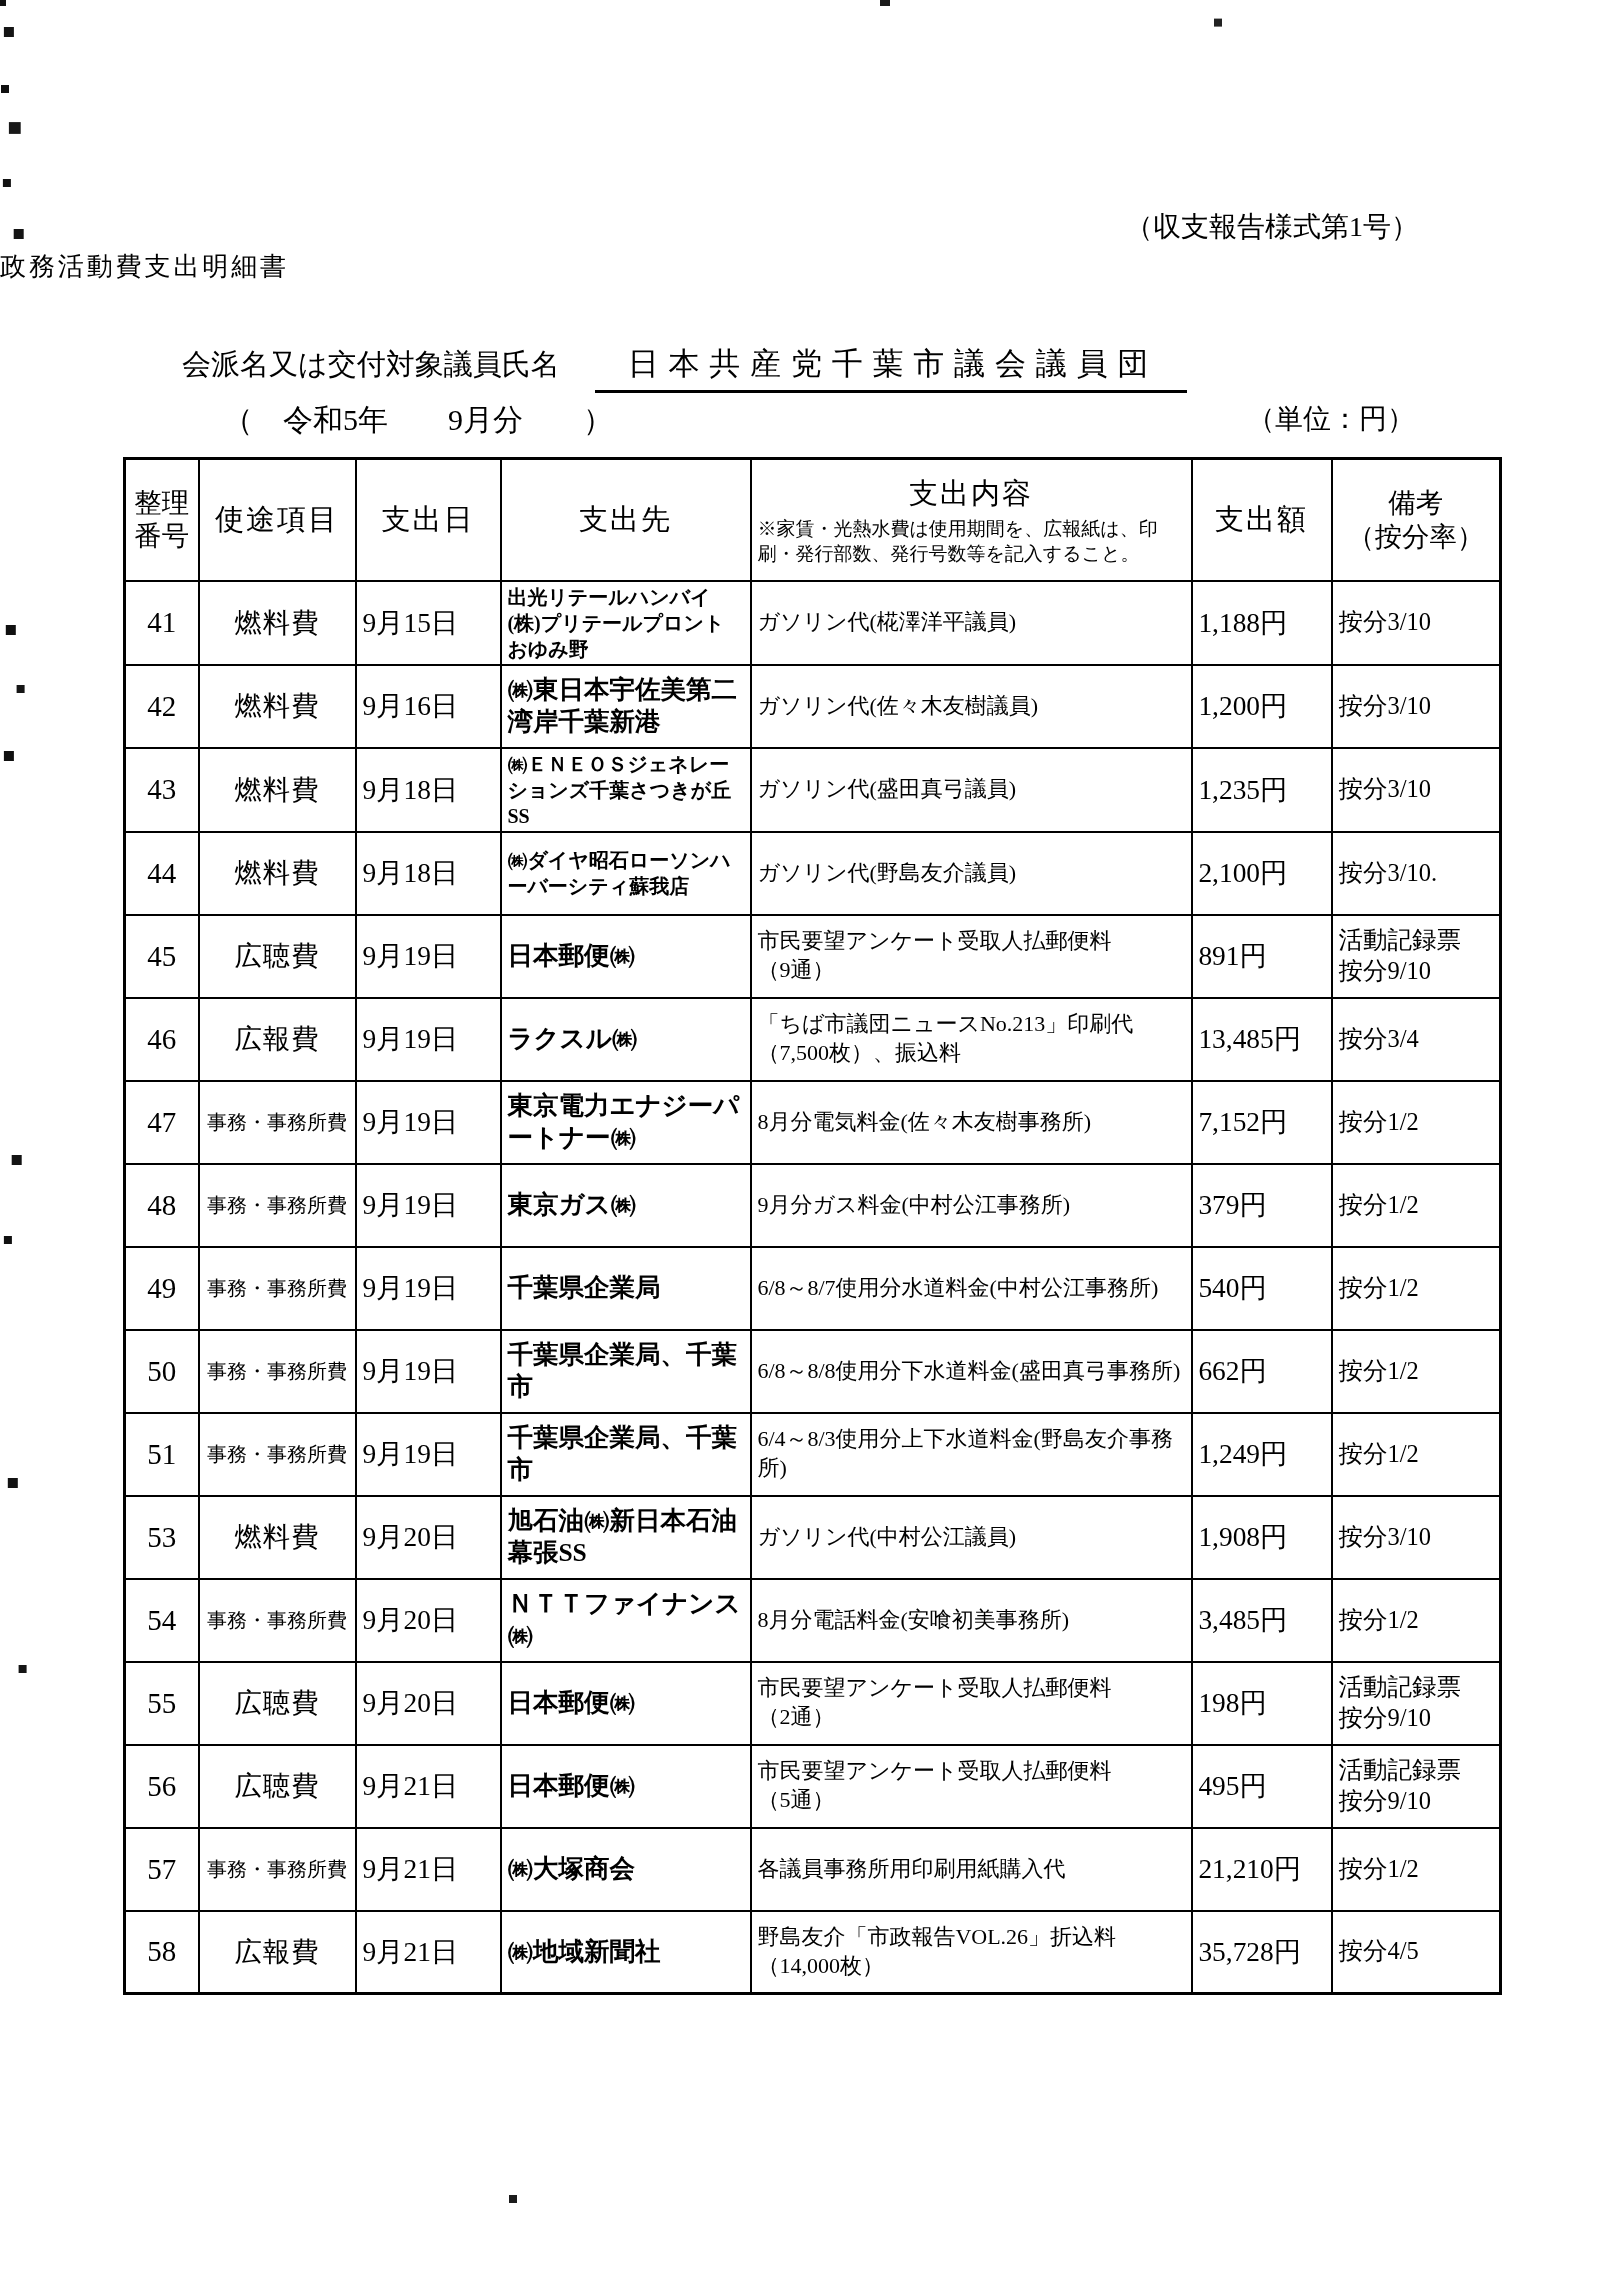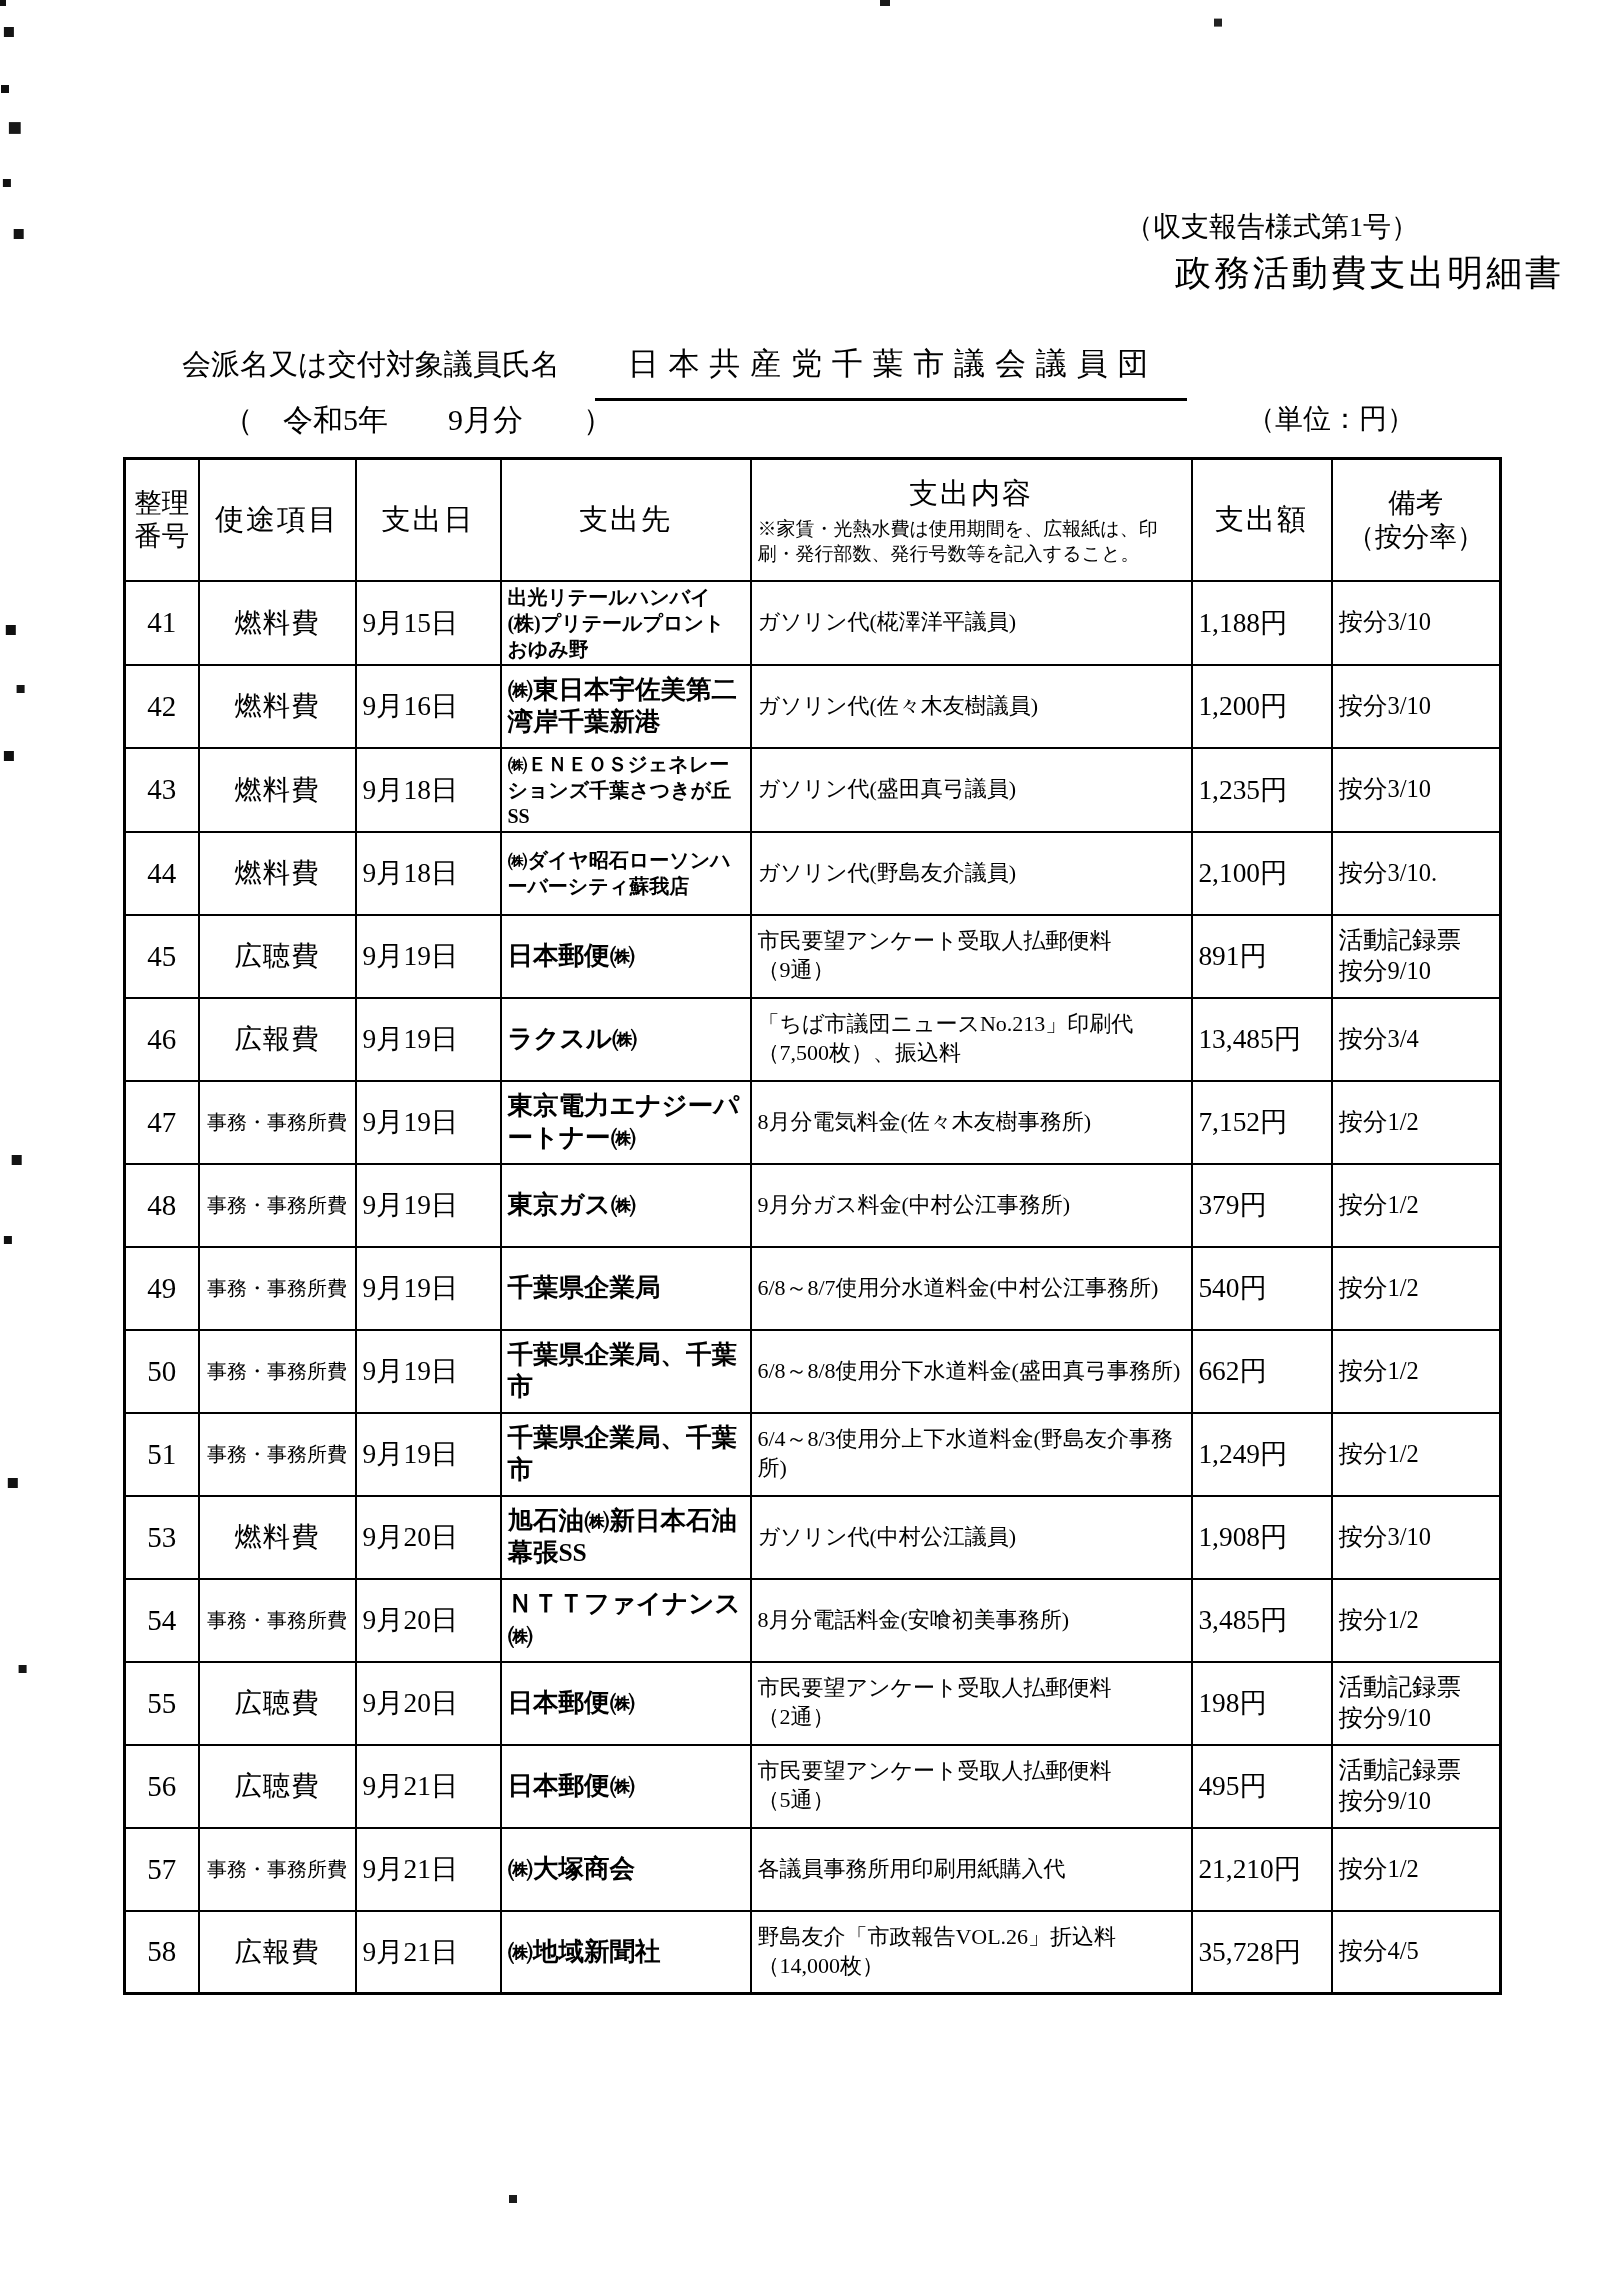--- a/index.html
+++ b/index.html
@@ -13,25 +13,25 @@
   }
   
   .noise{position:absolute;top:0;left:0;width:5.9px;height:5.9px;background:#111;
     box-shadow: 5.9px 29px 0 2px #151515, 2px 86px 0 1px #101010, 11.8px 125px 0 2.9px #181818,
       3.9px 180px 0 1px #121212, 15.7px 231px 0 2px #141414, 7.8px 627px 0 2px #101010,
       17.6px 686px 0 1px #161616, 5.9px 753px 0 2px #101010, 13.7px 1157px 0 2px #131313,
       4.9px 1237px 0 1px #101010, 9.8px 1480px 0 2px #121212, 19.6px 1666px 0 1px #141414,
       882px -2px 0 2px #1a1a1a, 1215px 19.6px 0 1px #222, 510px 2196px 0 1px #1b1b1b;
   }
   .formno{position:absolute;top:208px;right:145px;font-size:28px;}
-  .title{position:absolute;top:249px;left:0;width:100%;text-align:right;
-    font-size:36px;letter-spacing:2.9px;font-family:Liberation Serif, serif;}
+  .title{position:absolute;top:249px;left:0;width:100%;text-align:left;
+    font-size:26px;letter-spacing:2.9px;font-family:Liberation Serif, serif;}
   .party-line{position:absolute;top:343px;left:182px;font-size:29px;white-space:nowrap;}
   .party-value{display:inline-block;margin-left:35px;font-size:31px;letter-spacing:9.8px;
-    border-bottom:3.9px solid #000;padding:0 29px 13px 33px;}
+    border-bottom:3.9px solid #000;padding:0 29px 5px 33px;}
   .date-line{position:absolute;top:400px;left:223px;font-size:30px;white-space:pre;}
   .unit{position:absolute;top:400px;right:149px;font-size:28px;}
 
   table.sheet{
     position:absolute;left:123px;top:457px;width:1375px;
     border-collapse:collapse;table-layout:fixed;
     border:3.9px solid #000;
   }
   table.sheet th, table.sheet td{
     border:2.9px solid #000;

